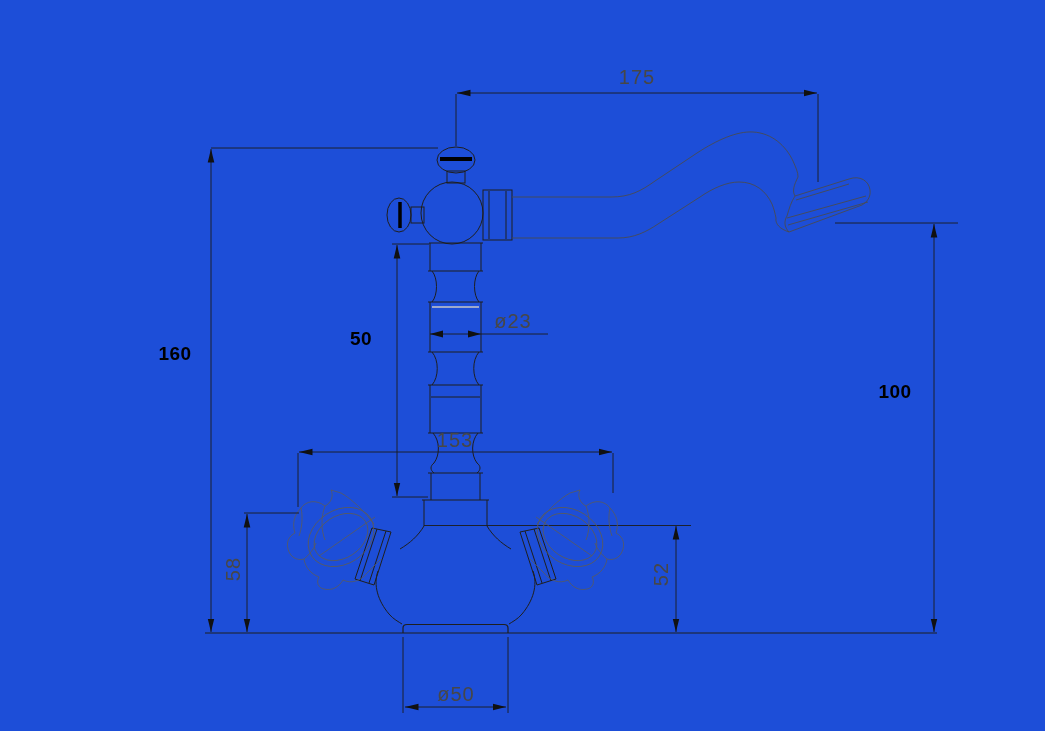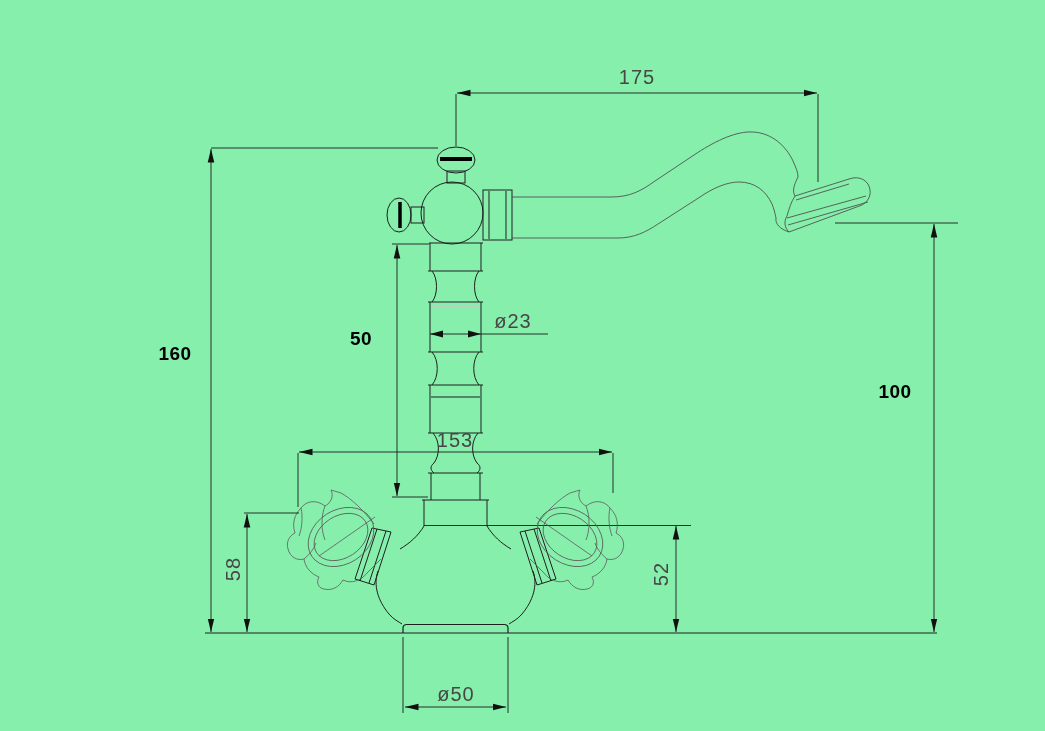--- a/index.html
+++ b/index.html
@@ -1,19 +1,19 @@
 <!DOCTYPE html>
 <html><head>
 <meta charset="utf-8">
 <style>
   html,body { margin:0; padding:0; background:#ffffff; }
   .canvas {
     position:relative;
     width:1045px; height:731px;
-    background:#86efac;
+    background:#1d4ed8;
     overflow:hidden;
     font-family:"Liberation Sans", sans-serif;
   }
   svg { display:block; }
   .outline   { stroke:#1f1f1f; stroke-width:1;   fill:none; }
   .outline2  { stroke:#1f1f1f; stroke-width:1.2; fill:none; }
   .thin      { stroke:#4a4a4a; stroke-width:0.85; fill:none; }
   .ornate    { stroke:#5a5a5a; stroke-width:0.8;  fill:none; }
   .dimline   { stroke:#1c1c1c; stroke-width:0.9; fill:none; }
   .extline   { stroke:#1c1c1c; stroke-width:0.9; fill:none; }

